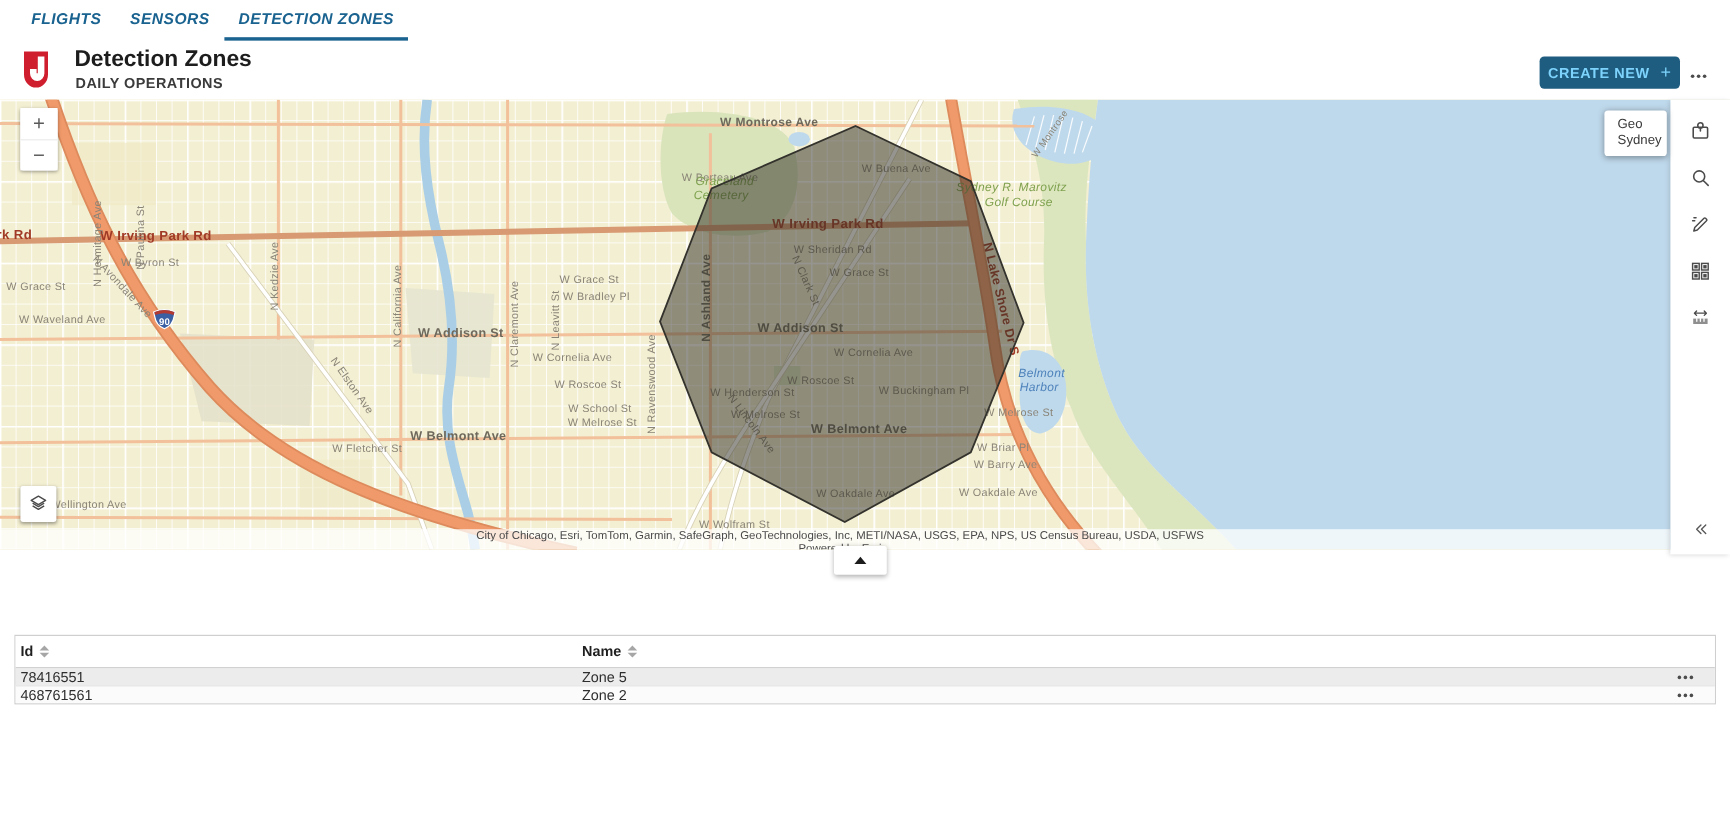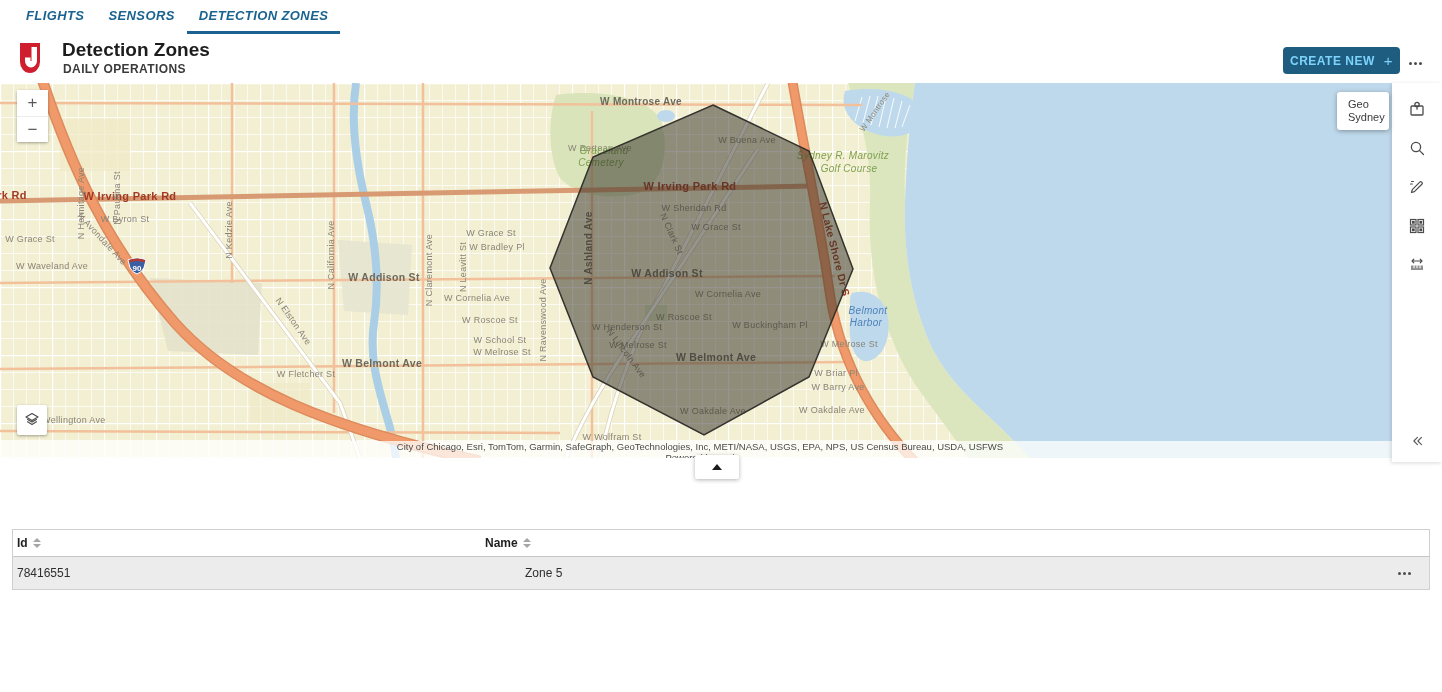--- a/index.html
+++ b/index.html
@@ -65,21 +65,21 @@
   .table{position:absolute;left:12px;top:487px;width:1418px;border:1px solid #cfcfcf;box-sizing:border-box;font-size:12px;background:#fff;margin-top:42px;}
   .thead{display:flex;height:26px;align-items:center;background:#fff;border-bottom:1px solid #c6c6c6;font-weight:700;color:#1f1f1f;}
   .cell{box-sizing:border-box;}
   .c-id{width:472px;padding-left:4px;}
   .c-name{flex:1;}
   .hcell{display:flex;align-items:center;}
   .sort{display:inline-flex;flex-direction:column;margin-left:5px;gap:2px;}
   .sort i{display:block;width:0;height:0;border-left:4px solid transparent;border-right:4px solid transparent;}
   .sort .up{border-bottom:4px solid #a6a6a6;}
   .sort .dn{border-top:4px solid #a6a6a6;}
-  .trow{display:flex;height:32px;align-items:center;color:#2e2e2e;gap:40px;}
+  .trow{display:flex;height:14px;align-items:center;color:#2e2e2e;}
   .trow.even{background:#ececec;}
   .trow.odd{background:#fbfbfb;border-top:1px solid #e3e3e3;}
   .row-more{margin-left:auto;margin-right:14px;background:none;border:none;cursor:pointer;display:flex;gap:2px;padding:4px;}
   .row-more i{width:3px;height:3px;border-radius:50%;background:#4c4c4c;display:block;}
 </style>
 </head>
 <body>
 
 <div class="app">
 
@@ -345,16 +345,25 @@
     <div id="table-body">
         <div class="trow even">
           <span class="cell c-id">78416551</span>
           <span class="cell">Zone 5</span>
           <button class="row-more">
             <i></i>
             <i></i>
             <i></i>
           </button>
         </div>
+        <div class="trow odd">
+          <span class="cell c-id">468761561</span>
+          <span class="cell">Zone 2</span>
+          <button class="row-more">
+            <i></i>
+            <i></i>
+            <i></i>
+          </button>
+        </div>
       </div>
   </div>
 
 </div>
 
 </body></html>

